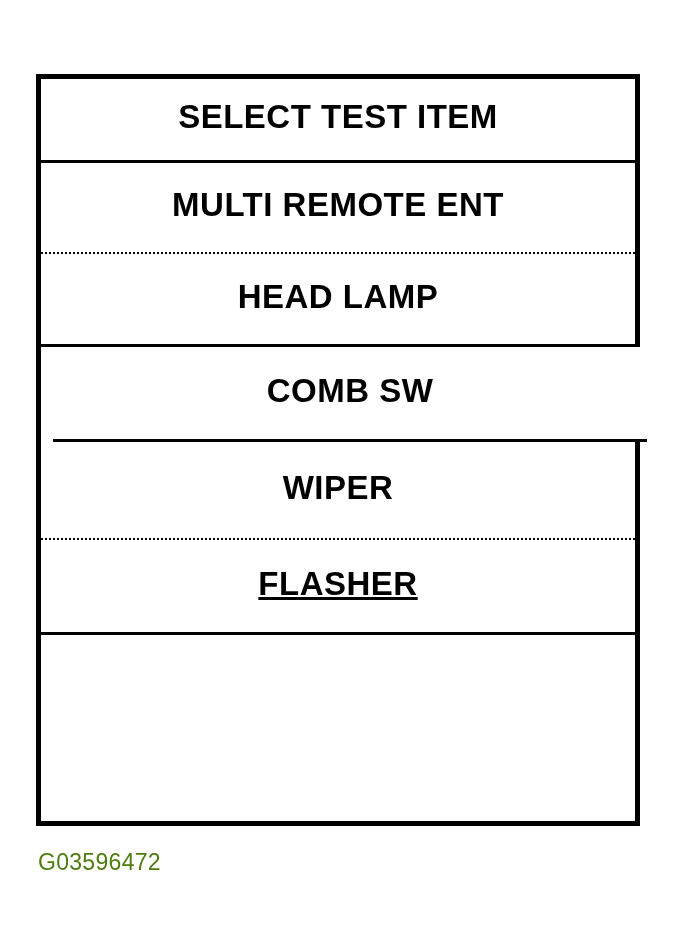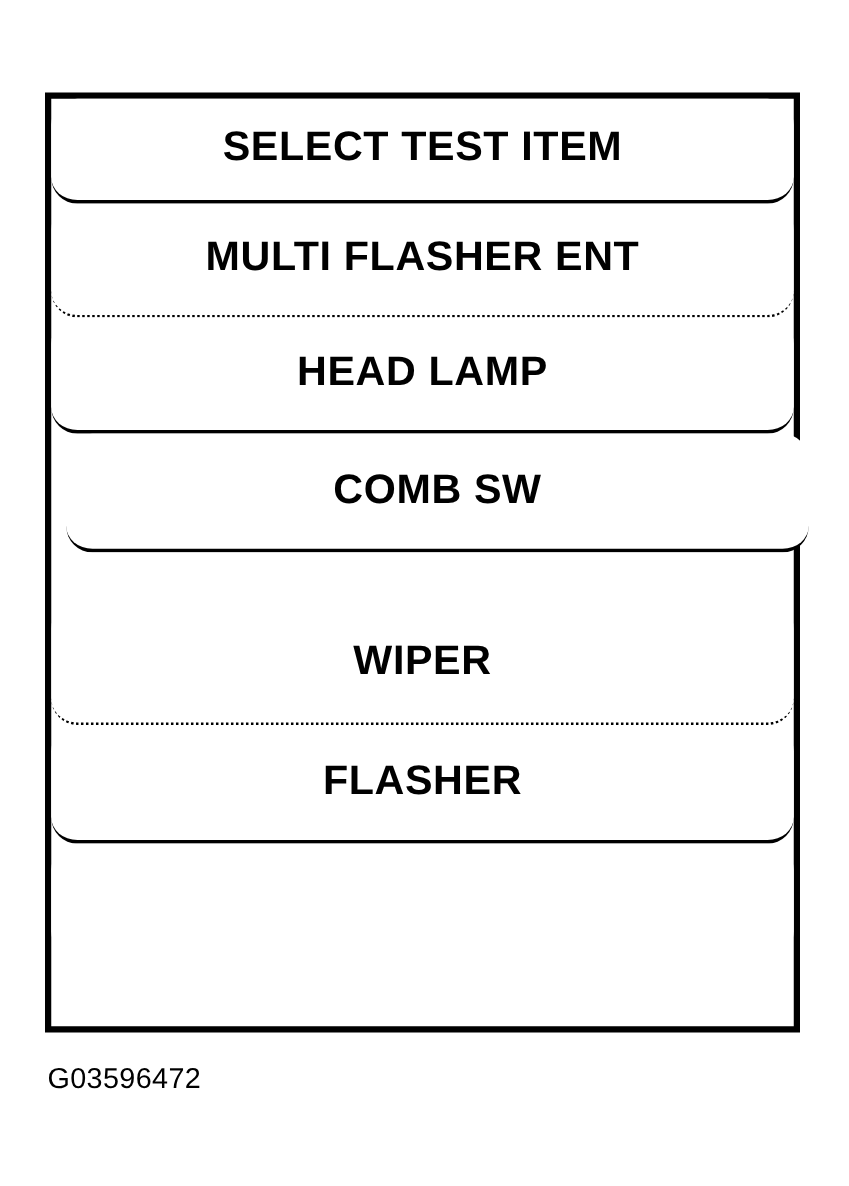--- a/index.html
+++ b/index.html
@@ -38,21 +38,20 @@
 
   
   .menu-row {
     position: relative;
     box-sizing: border-box;
     width: 100%;
     display: flex;
     align-items: center;
     justify-content: center;
     background: #ffffff;
-    border-radius: 21px;
   }
 
   
   .menu-row.sep-solid {
     border-bottom: 3px solid #000000;
   }
   .menu-row.sep-dotted {
     border-bottom: 2px dotted #000000;
   }
   .menu-row.sep-dotted-fine {
@@ -79,46 +78,46 @@
     min-height: 1px;
   }
 
   
   #figure-caption {
     position: absolute;
     left: 38px;
     top: 849px;
     font-size: 23px;
     font-weight: normal;
-    color: #000000;
+    color: #4d7c0f;
     letter-spacing: 0.3px;
     white-space: nowrap;
   }
 </style>
 </head>
 <body>
 
 <div id="menu-frame">
   <div class="menu-rows">
       <div class="menu-row sep-solid" style="height: 84px;">
         <span class="row-label">SELECT TEST ITEM</span>
       </div>
       <div class="menu-row sep-dotted" style="height: 91px;">
-        <span class="row-label">MULTI FLASHER ENT</span>
+        <span class="row-label">MULTI REMOTE ENT</span>
       </div>
       <div class="menu-row sep-solid" style="height: 93px;">
         <span class="row-label">HEAD LAMP</span>
       </div>
       <div class="menu-row sep-solid" style="height: 95px; margin-left: 12px;">
         <span class="row-label">COMB SW</span>
       </div>
-      <div class="menu-row sep-dotted-fine" style="height: 98px; margin-top: 40px;">
+      <div class="menu-row sep-dotted-fine" style="height: 98px;">
         <span class="row-label">WIPER</span>
       </div>
-      <div class="menu-row sep-solid" style="height: 95px;">
+      <div class="menu-row sep-solid" style="height: 95px; text-decoration: underline;">
         <span class="row-label">FLASHER</span>
       </div>
       <div class="menu-row sep-none" style="height: 91px;">
         <span class="row-label empty"></span>
       </div>
     </div>
 </div>
 
 <div id="figure-caption">G03596472</div>
 

